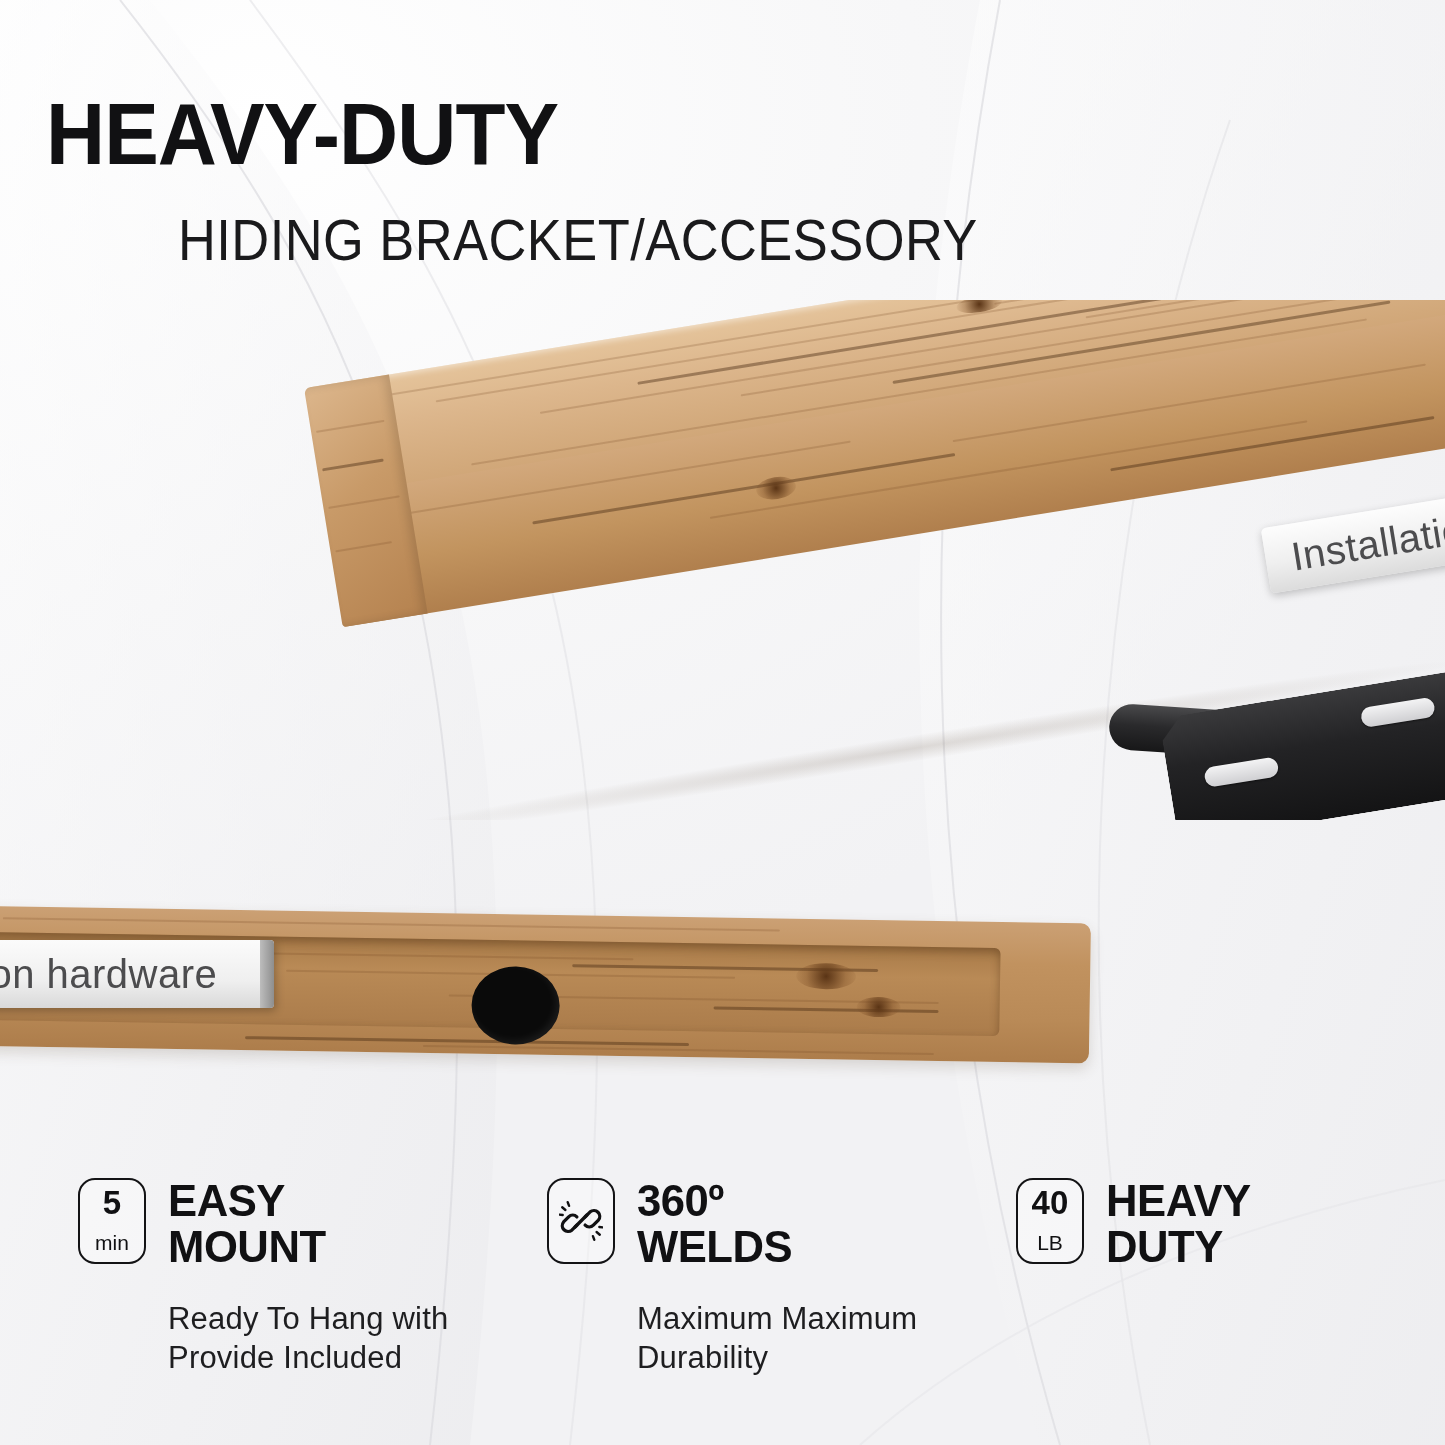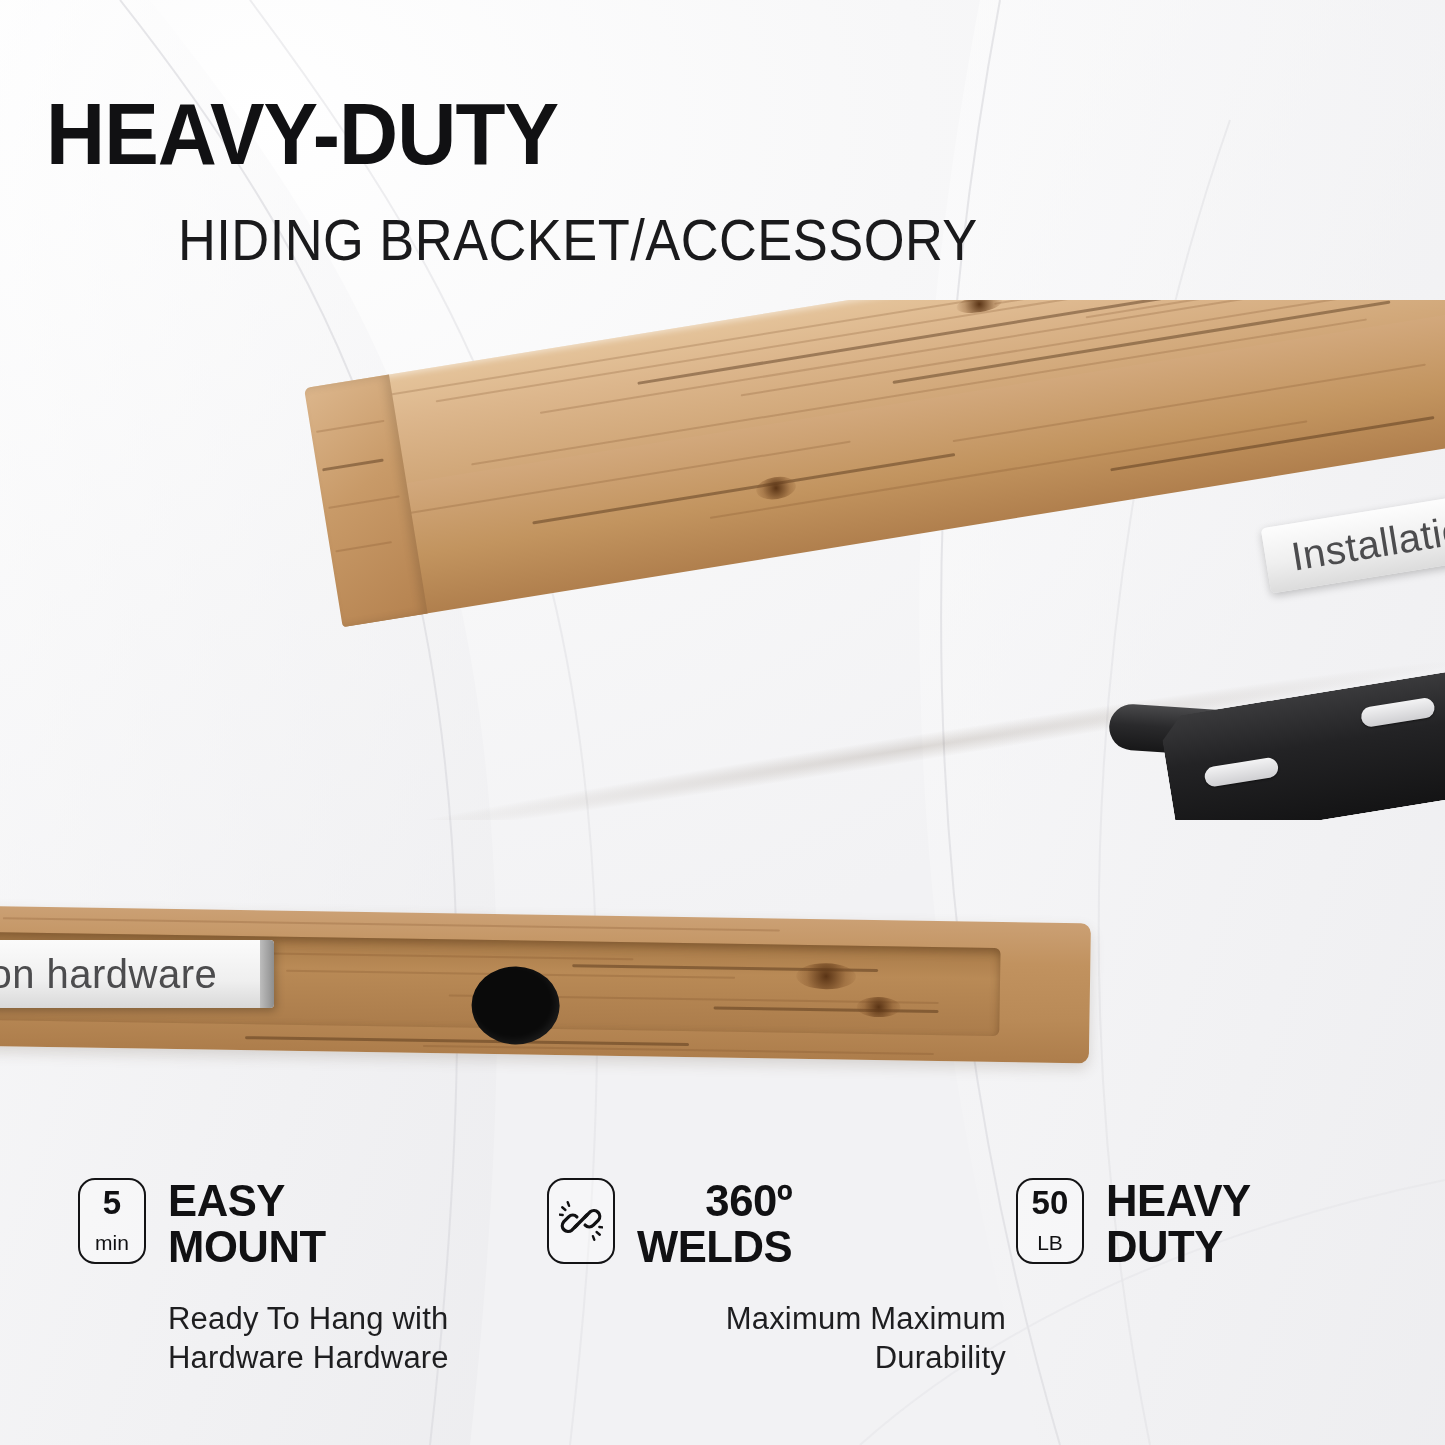--- a/index.html
+++ b/index.html
@@ -180,21 +180,21 @@
     background:linear-gradient(90deg,#bdbdbd,#8e8e8e);
   }
 
   
   .features {
     position:absolute; left:0; top:1178px; width:1445px; height:260px;
     display:flex;
   }
   .feature { position:relative; }
   .f1 { margin-left:78px; width:460px; }
-  .f2 { margin-left:10px; width:460px;text-align:right; }
+  .f2 { margin-left:10px; width:460px; }
   .f3 { margin-left:10px; width:430px; }
 
   .f-head { display:flex; align-items:flex-start; gap:22px; }
 
   .badge {
     flex:0 0 auto;
     width:68px; height:86px;
     border:2.5px solid #131315;
     border-radius:17px;
     display:flex; flex-direction:column;
@@ -332,21 +332,21 @@
   <div class="feature f1">
     <div class="f-head">
       <div class="badge">
         <span class="big">5</span>
         <span class="small">min</span>
       </div>
       <div class="f-title">EASY
 MOUNT</div>
     </div>
     <div class="f-desc">Ready To Hang with
-Hardware Hardware</div>
+Provide Included</div>
   </div>
 
   <div class="feature f2">
     <div class="f-head">
       <div class="badge icon-badge">
         <svg width="44" height="44" viewBox="0 0 48 48">
           <g stroke="#111113" stroke-width="3.6" fill="none" stroke-linecap="round" stroke-linejoin="round">
             <path d="M19.5 28.5 L14 34 a6.4 6.4 0 0 1-9-9 l5.5-5.5 a6.4 6.4 0 0 1 9 0"></path>
             <path d="M28.5 19.5 L34 14 a6.4 6.4 0 0 1 9 9 l-5.5 5.5 a6.4 6.4 0 0 1-9 0"></path>
             <path d="M17.5 30.5 L30.5 17.5" stroke-width="3.6"></path>
@@ -364,21 +364,21 @@
       <div class="f-title">360º
 WELDS</div>
     </div>
     <div class="f-desc">Maximum Maximum
 Durability</div>
   </div>
 
   <div class="feature f3">
     <div class="f-head">
       <div class="badge">
-        <span class="big">50</span>
+        <span class="big">40</span>
         <span class="small">LB</span>
       </div>
       <div class="f-title">HEAVY
 DUTY</div>
     </div>
   </div>
 
 </div>
 
 </body></html>

